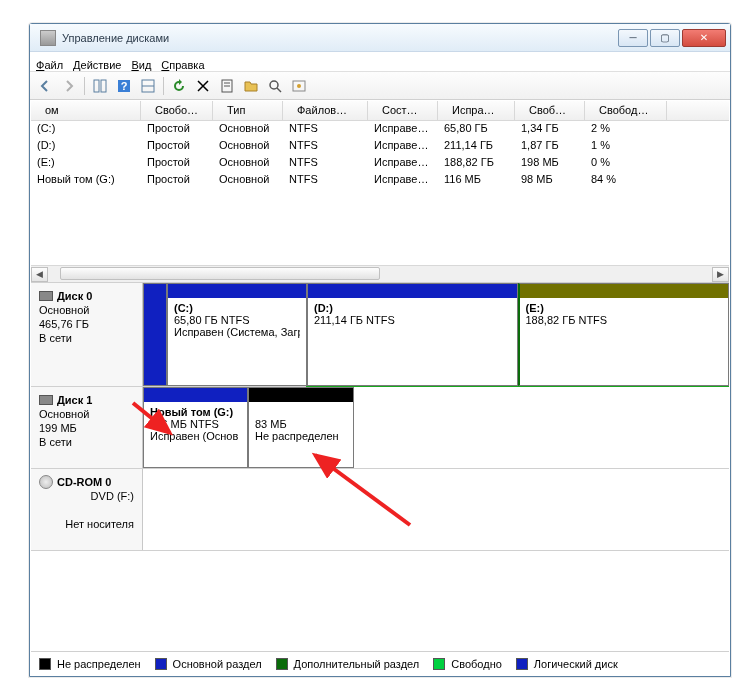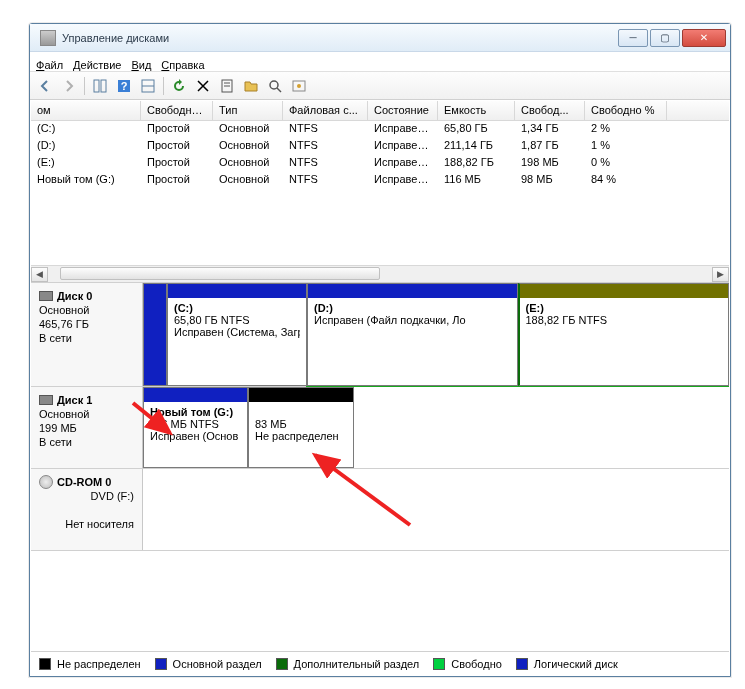--- a/index.html
+++ b/index.html
@@ -14,21 +14,21 @@
 .menubar { height: 20px; display: flex; align-items: flex-end; padding: 0 6px; gap: 10px; border-bottom: 1px solid #e0e0e0; }
 .menubar span { color: #000; cursor: default; }
 .menubar span u { text-decoration: underline; }
 .toolbar { height: 28px; display: flex; align-items: center; padding: 0 4px; gap: 2px; border-bottom: 1px solid #d0d0d0; background: linear-gradient(#fdfdfd,#f1f1f1); }
 .tbtn { width: 22px; height: 22px; display: flex; align-items: center; justify-content: center; border: 1px solid transparent; }
 .tsep { width: 1px; height: 18px; background: #c8c8c8; margin: 0 2px; }
 .tbtn svg { width: 16px; height: 16px; }
 .content { position: absolute; top: 77px; bottom: 1px; left: 1px; right: 1px; background: #fff; }
 .listview { height: 182px; border-bottom: 1px solid #d0d0d0; overflow: hidden; position: relative; }
 .lv-head { display: flex; background: linear-gradient(#fdfdfd,#efefef); border-bottom: 1px solid #d8d8d8; height: 20px; }
-.lv-head .col { border-right: 1px solid #d8d8d8; padding: 3px 6px; white-space: nowrap; overflow: hidden; text-overflow: ellipsis; }
+.lv-head .col { border-right: 1px solid #d8d8d8; padding: 3px 14px; white-space: nowrap; overflow: hidden; text-overflow: ellipsis; }
 .lv-body .row { display: flex; height: 17px; }
 .lv-body .row .cell { padding: 1px 6px; white-space: nowrap; overflow: hidden; text-overflow: ellipsis; }
 .c0{width:110px}.c1{width:72px}.c2{width:70px}.c3{width:85px}.c4{width:70px}.c5{width:77px}.c6{width:70px}.c7{width:82px}
 .hscroll { position: absolute; bottom: 0; left: 0; right: 0; height: 17px; background: #f0f0f0; border-top: 1px solid #d8d8d8; display:flex; align-items:center;}
 .hscroll .arrow{width:17px;height:15px;background:linear-gradient(#fdfdfd,#e5e5e5);border:1px solid #c0c0c0;display:flex;align-items:center;justify-content:center;font-size:9px;color:#555;}
 .hscroll .track{flex:1;height:15px;position:relative;}
 .hscroll .thumb{position:absolute;left:12px;top:0;width:320px;height:13px;background:linear-gradient(#fdfdfd,#e3e3e3);border:1px solid #c0c0c0;border-radius:2px;}
 .disklayout { position: absolute; top: 182px; bottom: 24px; left: 0; right: 0; overflow: hidden; background: #fff; }
 .diskrow { display: flex; border-bottom: 1px solid #d0d0d0; }
 .diskhead { width: 112px; border-right: 1px solid #c8c8c8; padding: 6px 8px; background: #f7f7f7; }
@@ -139,21 +139,21 @@
   </div>
 
   <div class="content">
     <div class="listview">
       <div class="lv-head">
         <div class="col c0">ом</div>
         <div class="col c1">Свободно...</div>
         <div class="col c2">Тип</div>
         <div class="col c3">Файловая с...</div>
         <div class="col c4">Состояние</div>
-        <div class="col c5">Емкость</div>
+        <div class="col c5">Исправен</div>
         <div class="col c6">Свобод...</div>
         <div class="col c7">Свободно %</div>
       </div>
       <div class="lv-body">
         <div class="row">
           <div class="cell c0">(C:)</div>
             <div class="cell c1">Простой</div>
             <div class="cell c2">Основной</div>
             <div class="cell c3">NTFS</div>
             <div class="cell c4">Исправен...</div>
@@ -222,21 +222,21 @@
                 <div class="pname">(C:)</div>
                 <div class="pinfo">65,80 ГБ NTFS</div>
                 <div class="pinfo">Исправен (Система, Загрузк</div>
               </div>
             </div>
           <div class="hl-green" style="display:flex;flex:1;">
             <div class="partblock" style="flex:1;">
                 <div class="topbar bar-blue"></div>
                 <div class="inner">
                   <div class="pname">(D:)</div>
-                  <div class="pinfo">Исправен (Файл подкачки, Ло</div>
+                  <div class="pinfo">211,14 ГБ NTFS</div>
                 </div>
               </div>
             <div class="partblock" style="flex:1;border-left:2px solid #0a6b0a;">
                 <div class="topbar bar-olive"></div>
                 <div class="inner">
                   <div class="pname">(E:)</div>
                   <div class="pinfo">188,82 ГБ NTFS</div>
                 </div>
               </div>
           </div>

